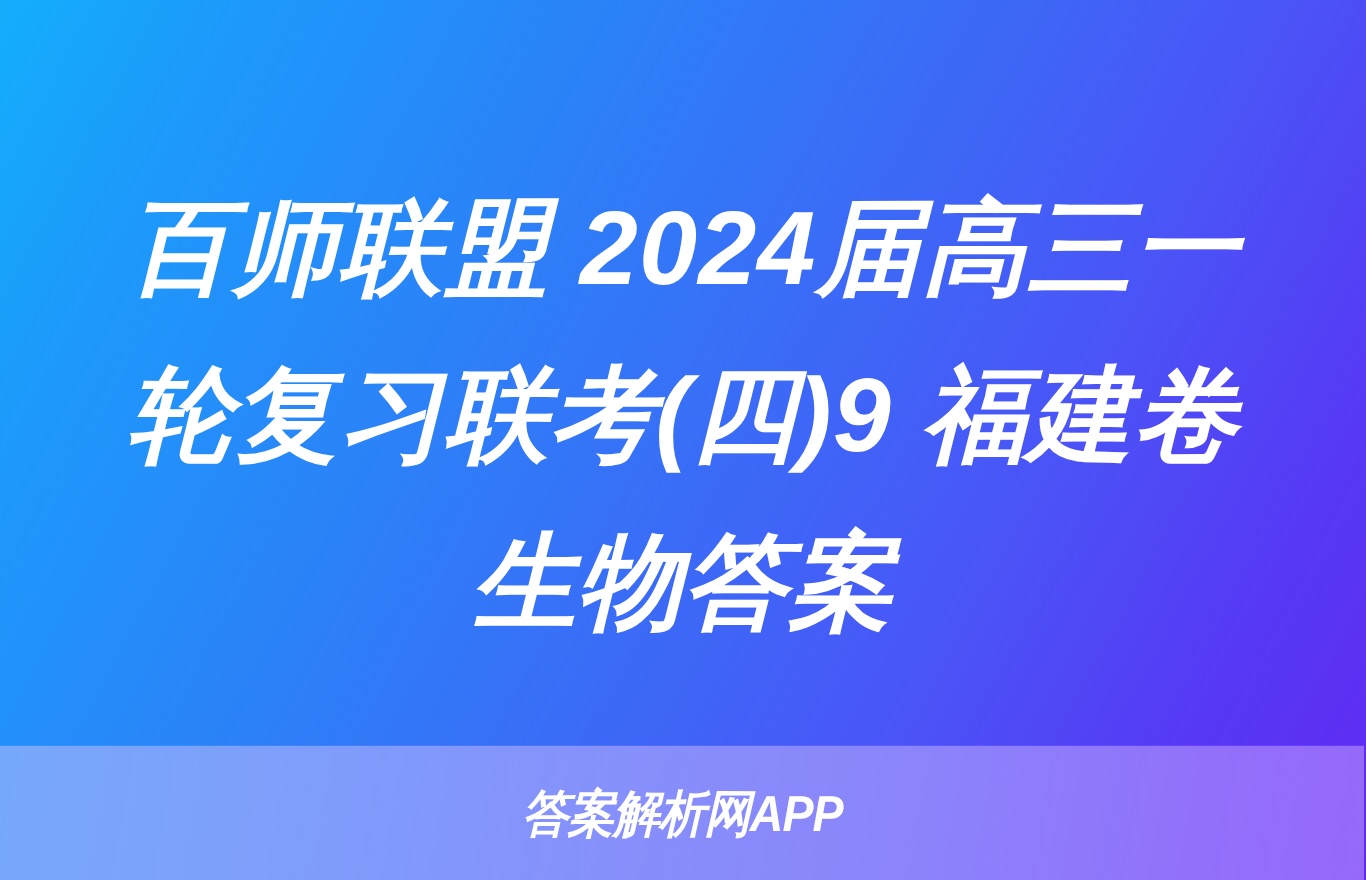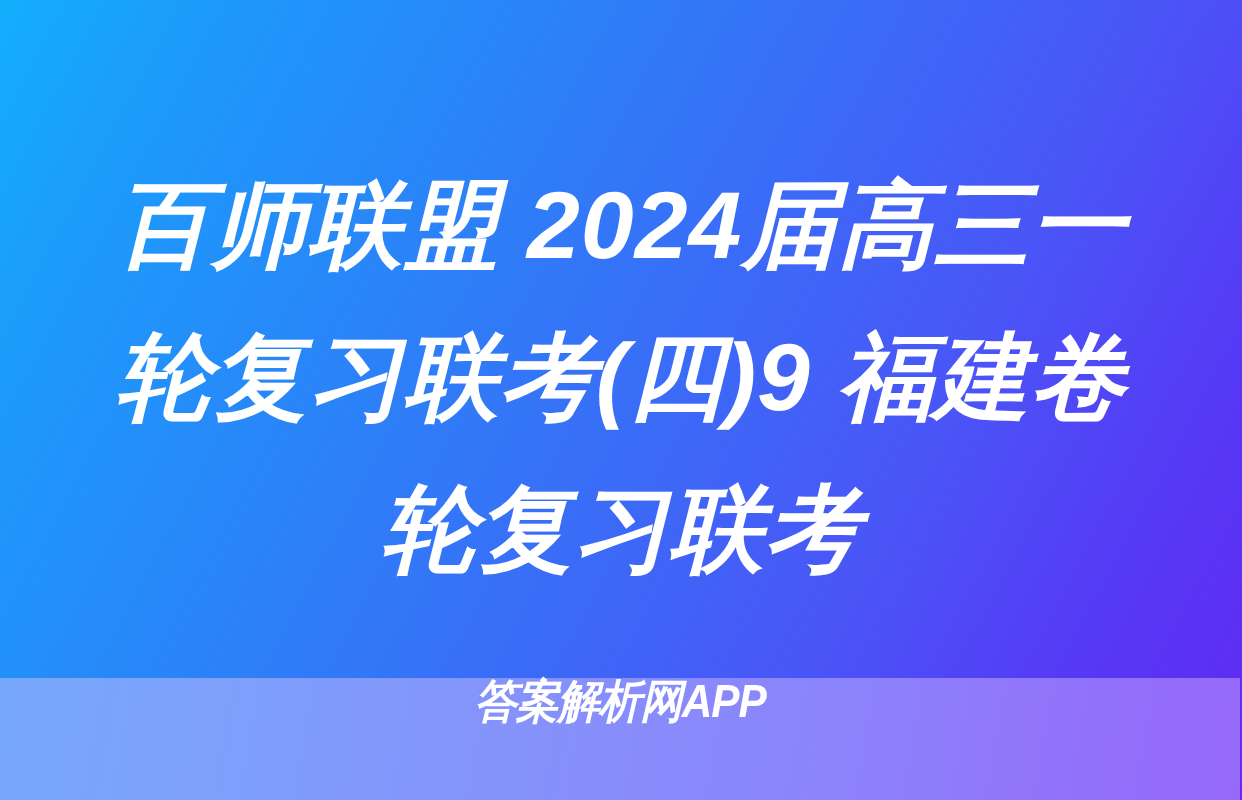--- a/index.html
+++ b/index.html
@@ -56,20 +56,21 @@
     width: 1240px;
     height: 122px;
     background: linear-gradient(100deg,
                 #77A8FB 0%,
                 #7E9FFB 20%,
                 #8690FB 45%,
                 #8C83FB 68%,
                 #9270FA 88%,
                 #9669FA 100%);
     display: flex;
+    align-items: center;
     justify-content: center;
   }
 
   #banner-text {
     color: #ffffff;
     font-weight: 700;
     font-style: italic;
     font-size: 46px;
     line-height: 46px;
     letter-spacing: -1px;
@@ -80,20 +81,20 @@
   }
 </style>
 </head>
 <body>
 
 <div id="poster">
 
   <div id="title-block">
     <span class="title-line">百师联盟 2024届高三一</span>
     <span class="title-line">轮复习联考(四)9 福建卷</span>
-    <span class="title-line">轮复习联考</span>
+    <span class="title-line">生物答案</span>
   </div>
 
   <div id="bottom-banner">
     <span id="banner-text">答案解析网APP</span>
   </div>
 
 </div>
 
 </body></html>

